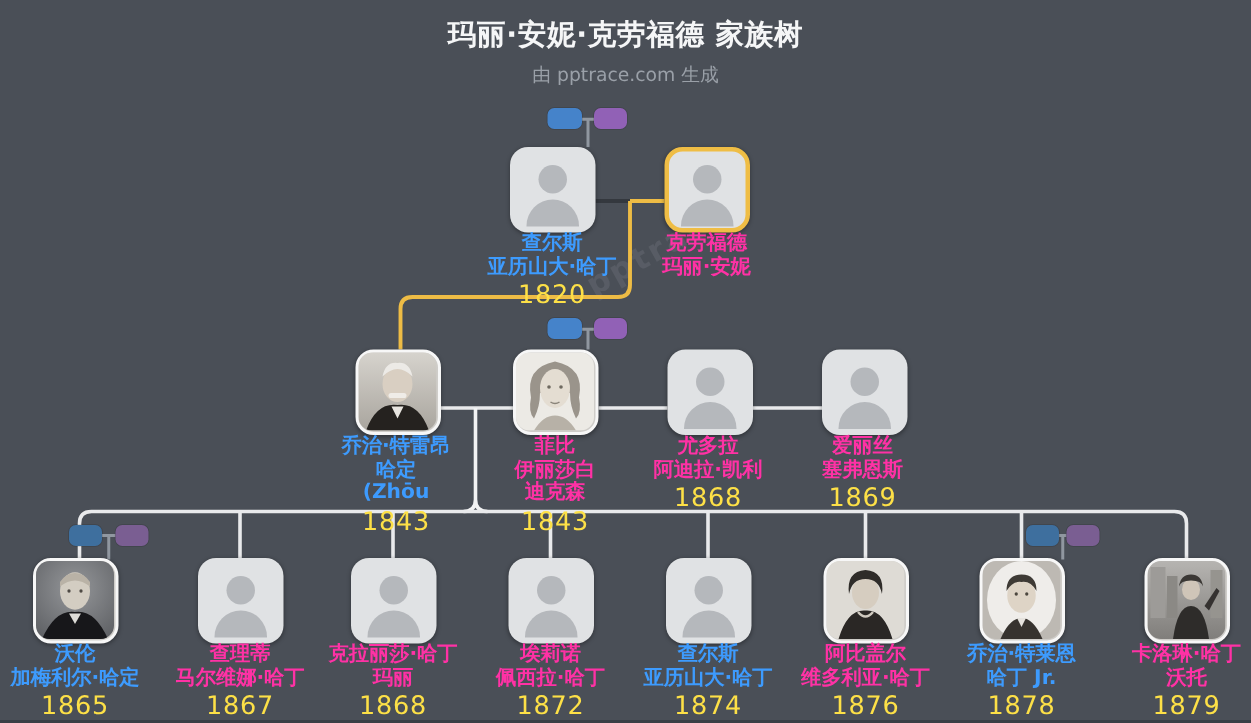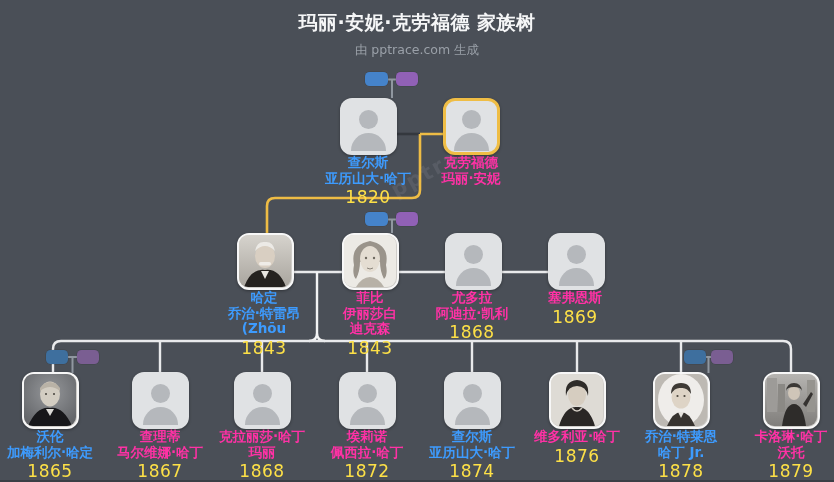--- a/index.html
+++ b/index.html
@@ -135,37 +135,38 @@
       <circle cx="22" cy="23" r="1.2" fill="#6e6960"></circle>
         <circle cx="30" cy="23" r="1.2" fill="#6e6960"></circle>
       <path d="M23,33 Q26,35 29,33" stroke="#8a847a" stroke-width="1" fill="none"></path>
       <path d="M12,52 Q18,42 26,42 Q34,42 40,52 Z" fill="#b7b1a7"></path>
     </svg>
   </div>
   <div class="avatar pbox" style="left:445px;top:233px"></div>
   <div class="avatar pbox" style="left:548px;top:233px"></div>
 
   <div class="label m" style="left:264px;top:290px">
+    <div>乔治·特雷昂</div>
     <div>哈定</div>
-    <div>乔治·特雷昂</div>
     <div>(Zhōu</div>
     <div class="yr">1843</div>
   </div>
   <div class="label f" style="left:370px;top:290px">
     <div>菲比</div>
     <div>伊丽莎白</div>
     <div>迪克森</div>
     <div class="yr">1843</div>
   </div>
   <div class="label f" style="left:472px;top:290px">
     <div>尤多拉</div>
     <div>阿迪拉·凯利</div>
     <div class="yr">1868</div>
   </div>
   <div class="label f" style="left:575px;top:290px">
+    <div>爱丽丝</div>
     <div>塞弗恩斯</div>
     <div class="yr">1869</div>
   </div>
 
   <div class="avatar photo" style="left:22px;top:372px">
     <svg width="52" height="52" viewBox="0 0 52 52">
       <defs>
           <radialGradient id="gB" cx=".5" cy=".35" r=".9">
         <stop offset="0" stop-color="#95979a"></stop>
             <stop offset="1" stop-color="#55575b"></stop>
@@ -243,20 +244,21 @@
     <div>埃莉诺</div>
     <div>佩西拉·哈丁</div>
     <div class="yr">1872</div>
   </div>
   <div class="label m" style="left:472px;top:429px">
     <div>查尔斯</div>
     <div>亚历山大·哈丁</div>
     <div class="yr">1874</div>
   </div>
   <div class="label f" style="left:577px;top:429px">
+    <div>阿比盖尔</div>
     <div>维多利亚·哈丁</div>
     <div class="yr">1876</div>
   </div>
   <div class="label m" style="left:681px;top:429px">
     <div>乔治·特莱恩</div>
     <div>哈丁 Jr.</div>
     <div class="yr">1878</div>
   </div>
   <div class="label f" style="left:791px;top:429px">
     <div>卡洛琳·哈丁</div>

